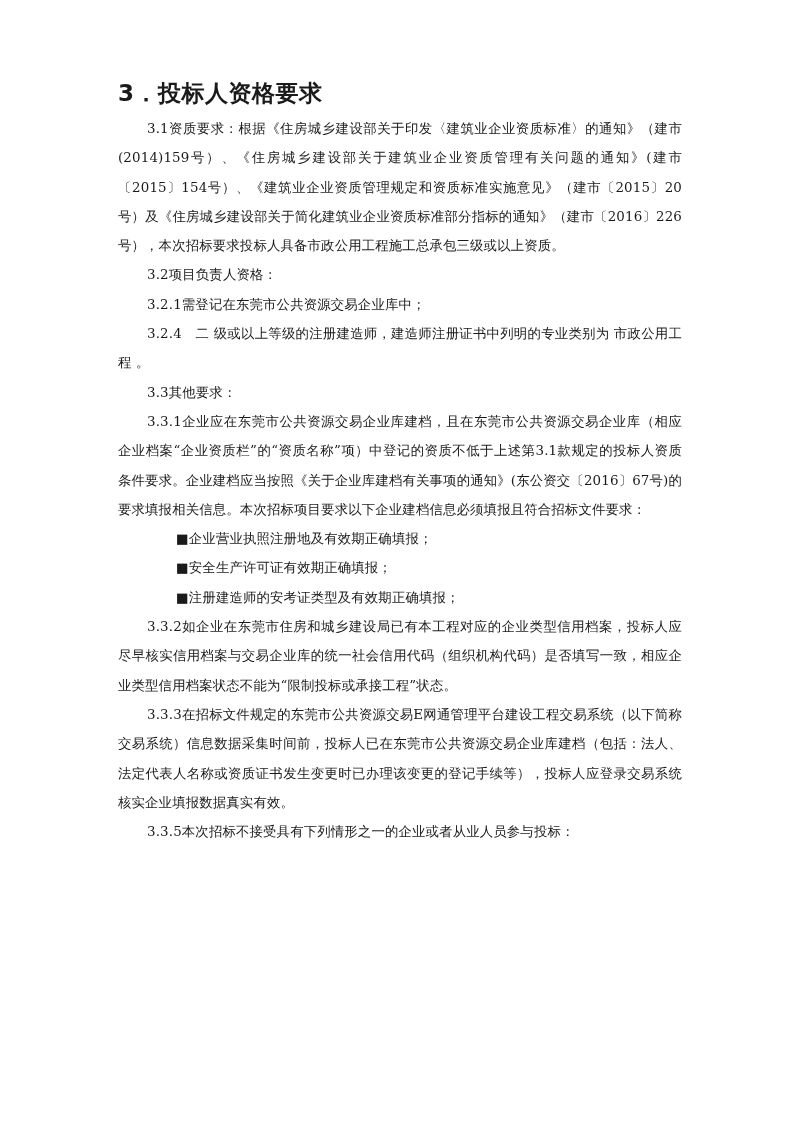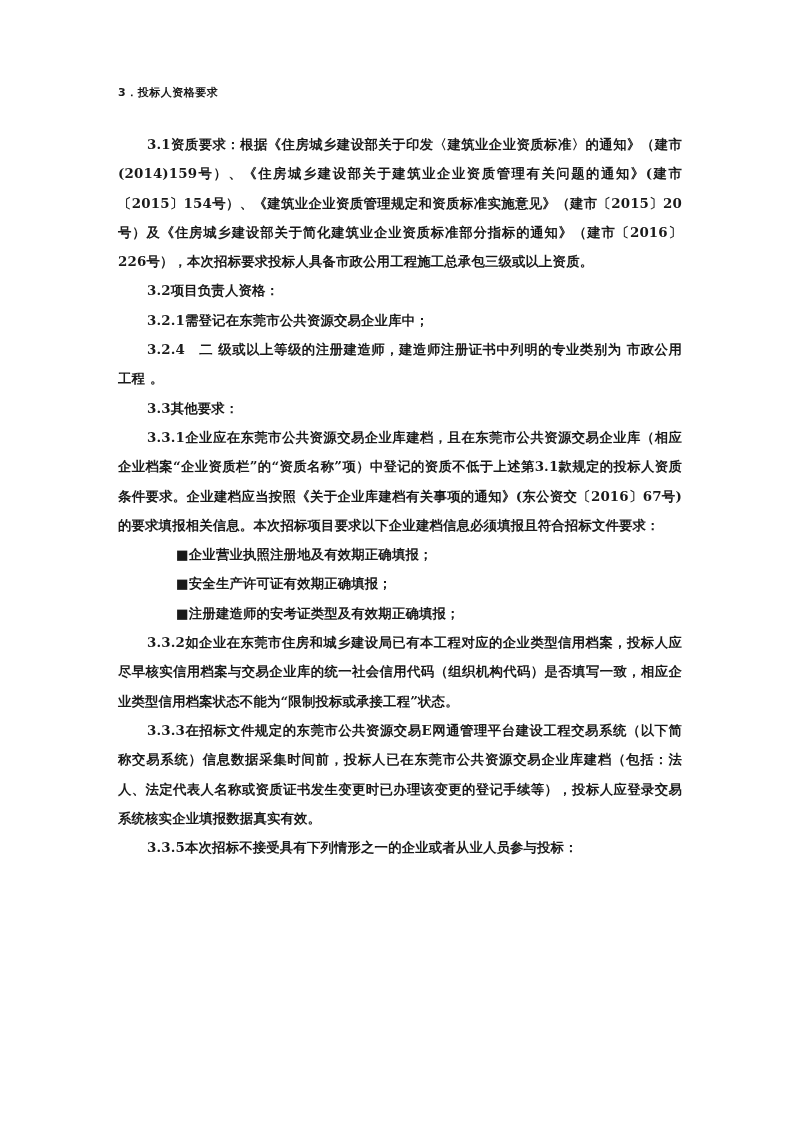--- a/index.html
+++ b/index.html
@@ -1,23 +1,23 @@
 <!DOCTYPE html>
 <html><head>
   <meta charset="utf-8">
   <style>
     html, body { margin: 0; padding: 0; background: #ffffff; }
     body { width: 794px; height: 1123px; position: relative; overflow: hidden;
            font-family: "DejaVu Serif", "Liberation Serif", serif; color: #1a1a1a; }
     .page { position: absolute; left: 118px; top: 80px; width: 564px; }
     .heading { font-family: "DejaVu Sans", "Liberation Sans", sans-serif; font-weight: bold;
-               font-size: 11px; line-height: 26px; margin: 0 0 24px 0; letter-spacing: 0.5px; }
+               font-size: 23px; line-height: 26px; margin: 0 0 8px 0; letter-spacing: 0.5px; }
     .p { font-size: 13.4px; line-height: 29.3px; margin: 0; text-align: justify;
-         text-indent: 29px; letter-spacing: 0.15px; font-weight: bold; }
-    .bullet { font-size: 13.4px; line-height: 29.3px; margin: 0; padding-left: 58px; letter-spacing: 0.15px; font-weight: bold; }
+         text-indent: 29px; letter-spacing: 0.15px; }
+    .bullet { font-size: 13.4px; line-height: 29.3px; margin: 0; padding-left: 58px; letter-spacing: 0.15px; }
   </style>
 </head>
 <body>
 
 <div class="page">
   <h1 class="heading">3．投标人资格要求</h1>
 
   <p class="p">3.1资质要求：根据《住房城乡建设部关于印发〈建筑业企业资质标准〉的通知》（建市(2014)159号）、《住房城乡建设部关于建筑业企业资质管理有关问题的通知》(建市〔2015〕154号）、《建筑业企业资质管理规定和资质标准实施意见》（建市〔2015〕20号）及《住房城乡建设部关于简化建筑业企业资质标准部分指标的通知》（建市〔2016〕226号），本次招标要求投标人具备市政公用工程施工总承包三级或以上资质。</p>
   <p class="p">3.2项目负责人资格：</p>
   <p class="p">3.2.1需登记在东莞市公共资源交易企业库中；</p>

